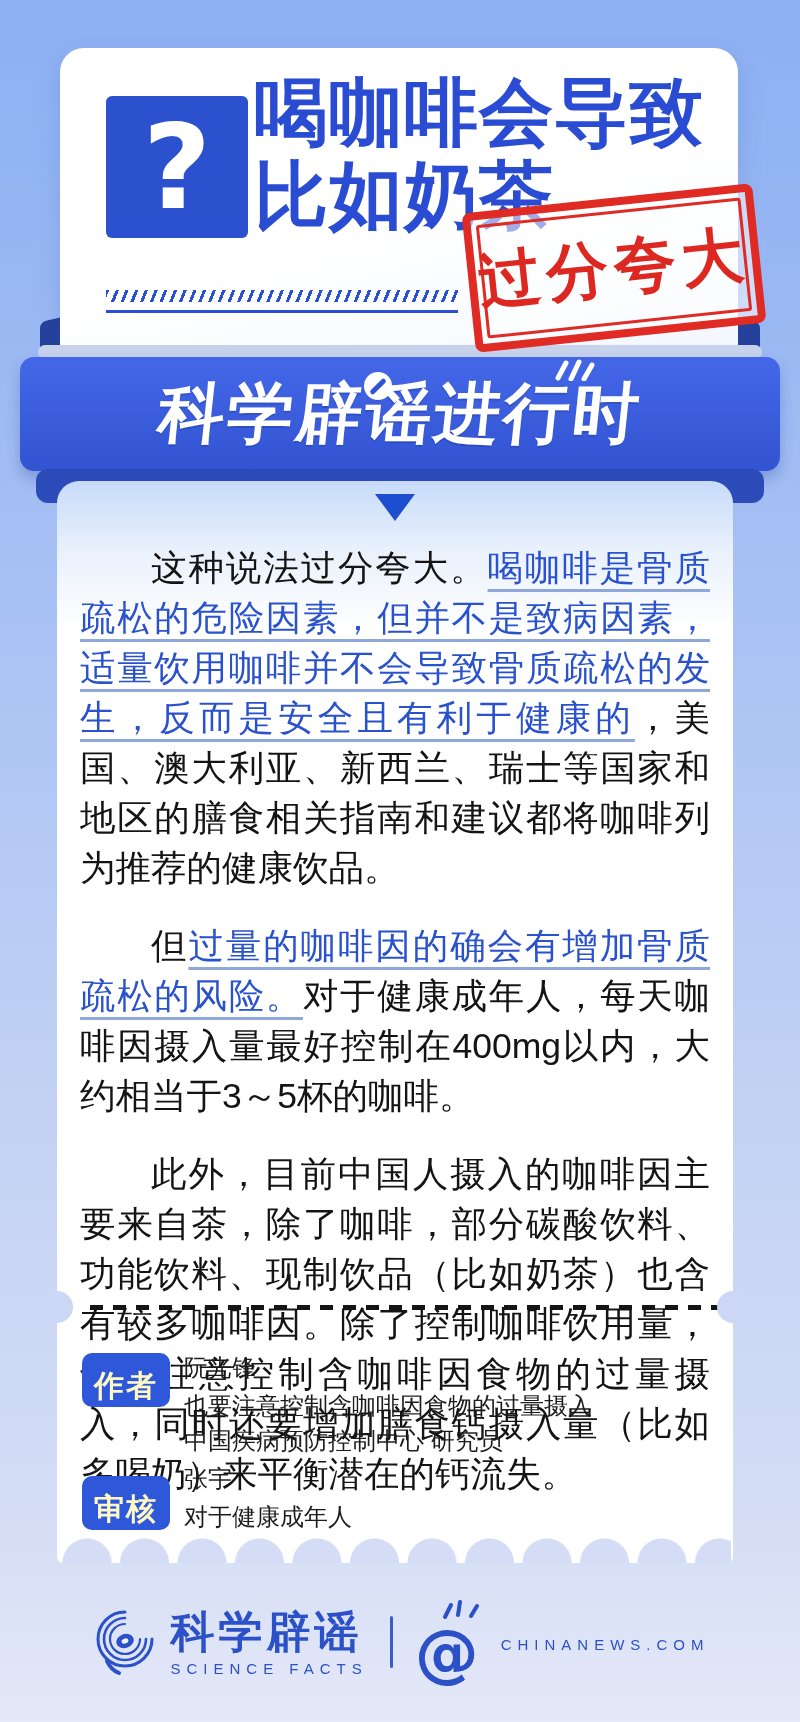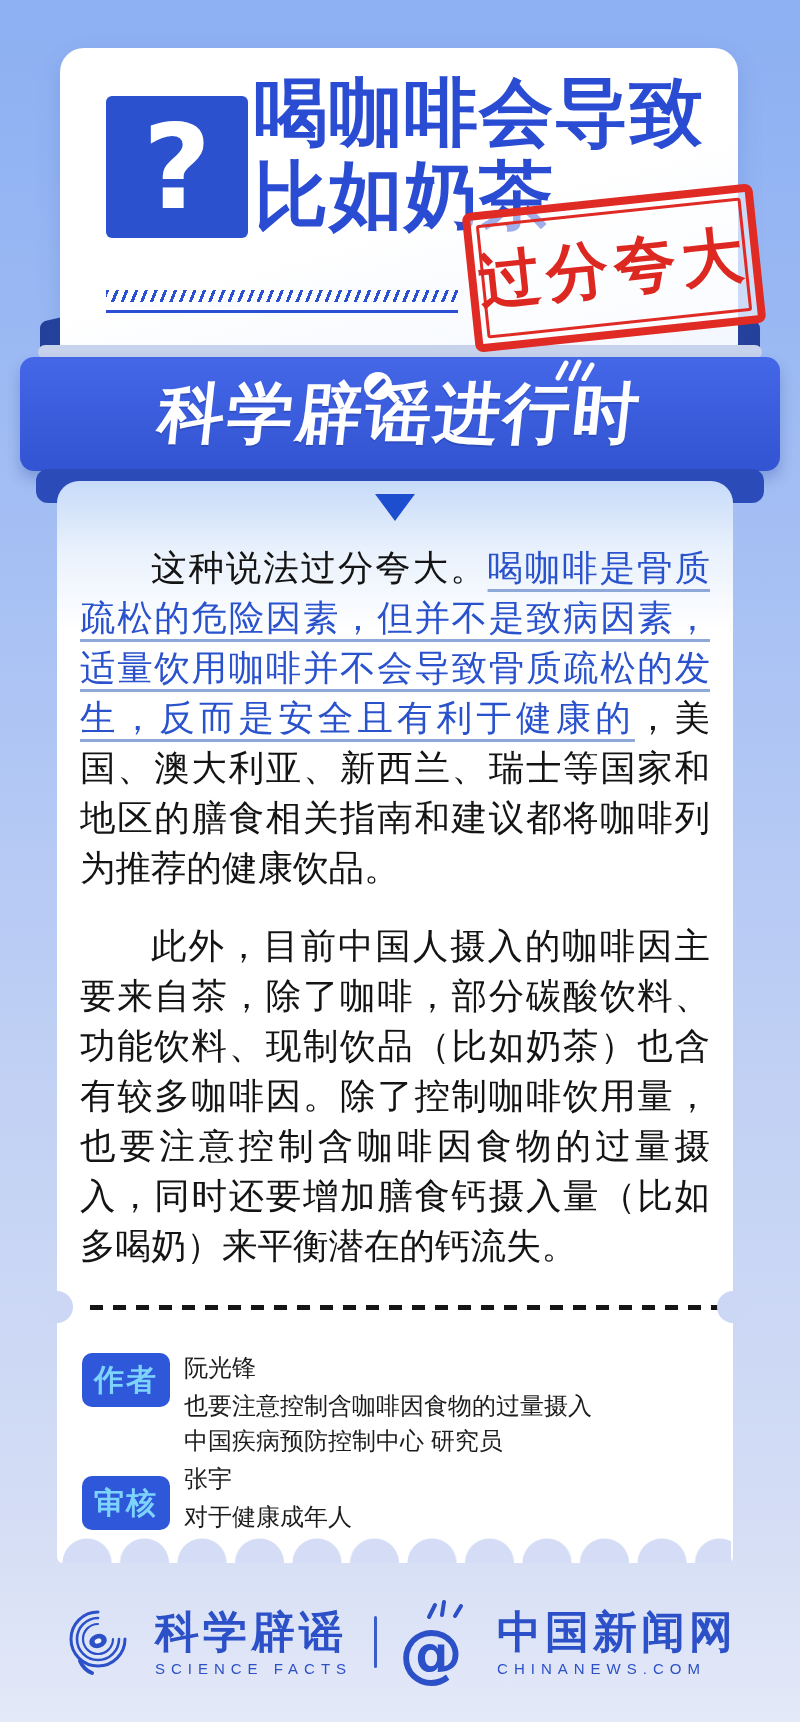--- a/index.html
+++ b/index.html
@@ -87,38 +87,38 @@
     text-decoration-thickness:2.5px; text-underline-offset:9px;
   }
   .divider-dashed{
     position:absolute; left:33px; top:824px; width:628px; height:5px;
     background:repeating-linear-gradient(90deg,#151515 0 13px,transparent 13px 23px);
   }
   .notch{position:absolute; width:32px; height:32px; border-radius:50%; background:#cbd7f4; top:810px;}
   .notch.l{left:-16px;} .notch.r{right:-16px;}
   .badge{
     position:absolute; left:25px; width:88px; height:54px; background:#2e57da; border-radius:10px;
-    display:flex; align-items:center; justify-content:center;
-    color:#7dd3fc; font-size:30px; font-weight:700; letter-spacing:2px;
+    display:flex; align-items:flex-end; justify-content:center;
+    color:#fef9c3; font-size:30px; font-weight:700; letter-spacing:2px;
   }
   .badge.author{top:872px;} .badge.reviewer{top:995px;}
   .credit-text{position:absolute; left:127px; color:#1c1c1c; font-size:24px;}
   .credit-text.author{top:868px;} .credit-text.reviewer{top:941px;}
   .credit-line{line-height:38px; white-space:nowrap;}
   .scallops{
     position:absolute; left:2px; right:2px; bottom:0; height:29px;
     background-image:radial-gradient(circle at 28px 29px,#d4ddf5 0 24px,rgba(0,0,0,0) 25px);
     background-size:57.5px 29px; background-repeat:repeat-x;
   }
   
   .footer{
     position:absolute; left:0; top:1592px; width:800px; height:100px; z-index:1;
     display:flex; align-items:center; justify-content:center; gap:22px;
   }
-  .logo-group{display:flex; align-items:center; gap:24px;}
+  .logo-group{display:flex; align-items:center; gap:12px;}
   .logo-col{display:flex; flex-direction:column; align-items:flex-start;}
   .logo-cn{color:#2b50c7; font-size:44px; font-weight:900; letter-spacing:4px; line-height:48px; white-space:nowrap;}
   .logo-en{color:#2b50c7; font-size:15px; letter-spacing:6px; margin-top:4px; white-space:nowrap;}
   .footer-divider{width:3px; height:52px; background:#3a5ec9; border-radius:2px;}
   .at-wrap{position:relative; width:74px; height:80px;}
   .at-glyph{position:absolute; left:0; top:14px; color:#2b50c7; font-size:64px; font-weight:700; font-family:"DejaVu Sans",sans-serif;}
   .rays{position:absolute; left:26px; top:-2px;}
 </style>
 </head>
 <body>
@@ -158,20 +158,21 @@
       </g>
     </svg>
   </div>
   <div class="lip"></div>
 
   <div class="content-card">
     <div class="arrow-down"></div>
 
     <div class="article">
         <p><span class="plain">这种说法过分夸大。</span><span class="hl">喝咖啡是骨质疏松的危险因素，但并不是致病因素，适量饮用咖啡并不会导致骨质疏松的发生，反而是安全且有利于健康的</span><span class="plain">，美国、澳大利亚、新西兰、瑞士等国家和地区的膳食相关指南和建议都将咖啡列为推荐的健康饮品。</span></p>
+        <p><span class="plain">但</span><span class="hl">过量的咖啡因的确会有增加骨质疏松的风险。</span><span class="plain">对于健康成年人，每天咖啡因摄入量最好控制在400mg以内，大约相当于3～5杯的咖啡。</span></p>
         <p><span class="plain">此外，目前中国人摄入的咖啡因主要来自茶，除了咖啡，部分碳酸饮料、功能饮料、现制饮品（比如奶茶）也含有较多咖啡因。除了控制咖啡饮用量，也要注意控制含咖啡因食物的过量摄入，同时还要增加膳食钙摄入量（比如多喝奶）来平衡潜在的钙流失。</span></p>
       </div>
 
     <div class="divider-dashed"></div>
     <div class="notch l"></div>
     <div class="notch r"></div>
 
     <div class="badge author">
       <span>作者</span>
     </div>
@@ -217,19 +218,18 @@
         <span class="at-glyph">@</span>
         <svg class="rays" width="40" height="20" viewBox="0 0 40 20">
           <g stroke="#2b50c7" stroke-width="4" stroke-linecap="round" fill="none">
             <line x1="4" y1="17" x2="10" y2="5"></line>
             <line x1="17" y1="15" x2="19" y2="2"></line>
             <line x1="30" y1="16" x2="36" y2="6"></line>
           </g>
         </svg>
       </div>
       <div class="logo-col">
-        <div class="logo-cn">中国新闻网</div>
         <div class="logo-en">CHINANEWS.COM</div>
       </div>
     </div>
   </div>
 
 </div>
 
 </body></html>

